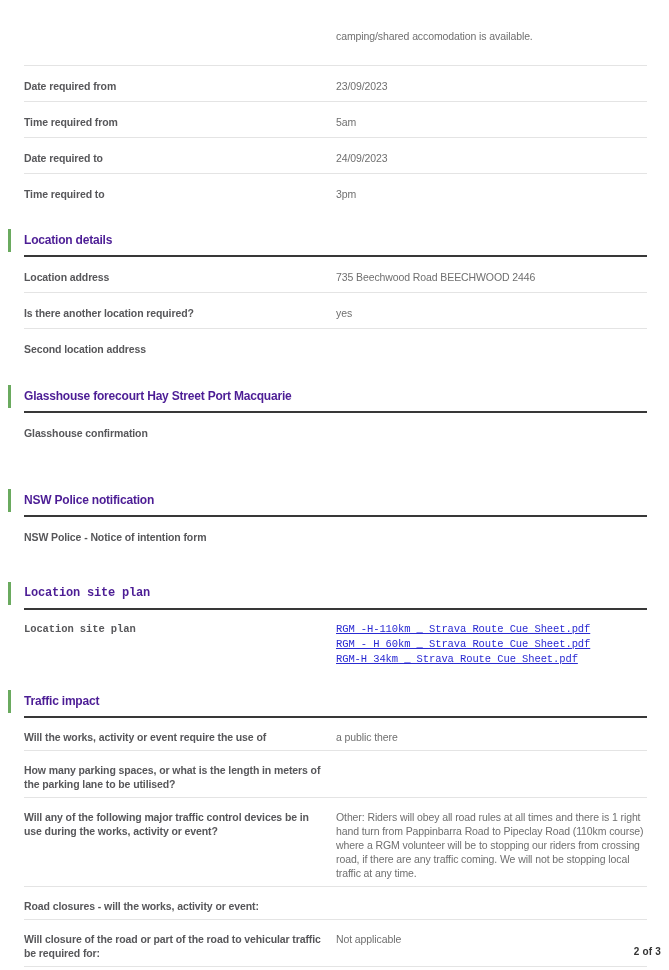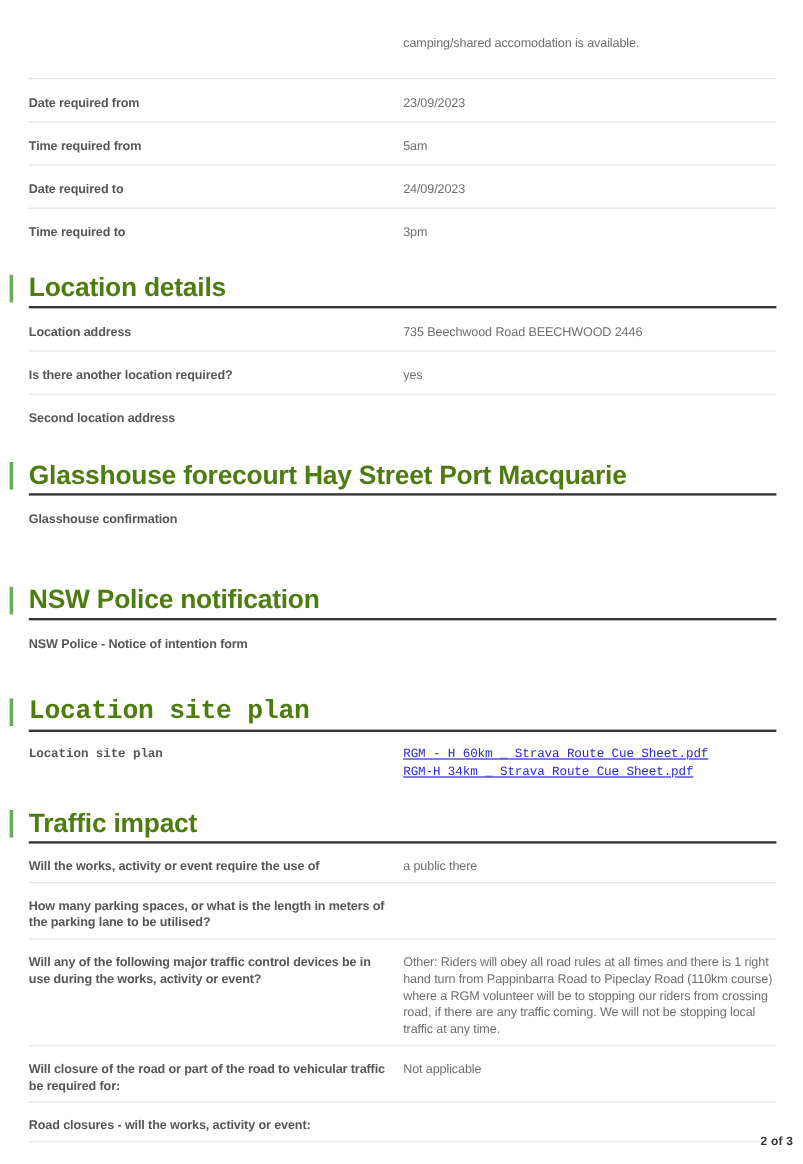--- a/index.html
+++ b/index.html
@@ -33,21 +33,21 @@
   .cont-row{padding:29px 0 22px 0;}
 
   
   .section-head{
     position:relative;border-bottom:2px solid var(--heading_rule);padding-bottom:3px;
   }
   .section-head .accent-bar{
     position:absolute;left:-16px;top:1px;width:3px;height:23px;background:var(--accent);
   }
   .section-head h2{
-    margin:0;font-size:22px;line-height:24px;font-weight:bold;color:#4d7c0f;letter-spacing:-0.2px;
+    margin:0;font-size:12px;line-height:24px;font-weight:bold;color:#4c1d95;letter-spacing:-0.2px;
   }
   .sec-location{margin-top:19px;}
   .sec-glasshouse{margin-top:20px;}
   .sec-police{margin-top:40px;}
   .sec-siteplan{margin-top:29px;font-family:Liberation Mono, monospace;}
   .sec-traffic{margin-top:16px;}
 
   .traffic-row{padding:12px 0 6px 0;border-bottom:1px solid var(--divider);}
 
   .links-row{padding:12px 0 6px 0;}
@@ -133,20 +133,21 @@
     </section>
 
     <section class="sec-siteplan">
       <div class="section-head">
         <span class="accent-bar"></span>
         <h2>Location site plan</h2>
       </div>
       <div class="row links-row">
         <div class="row-label">Location site plan</div>
         <div class="row-value link-list">
+          <a href="#">RGM -H-110km _ Strava Route Cue Sheet.pdf</a>
           <a href="#">RGM - H 60km _ Strava Route Cue Sheet.pdf</a>
           <a href="#">RGM-H 34km _ Strava Route Cue Sheet.pdf</a>
         </div>
       </div>
     </section>
 
     <section class="sec-traffic">
       <div class="section-head">
         <span class="accent-bar"></span>
         <h2>Traffic impact</h2>
@@ -157,25 +158,25 @@
       </div>
       <div class="row traffic-row">
         <div class="row-label">How many parking spaces, or what is the length in meters of the parking lane to be utilised?</div>
         <div class="row-value"></div>
       </div>
       <div class="row traffic-row">
         <div class="row-label">Will any of the following major traffic control devices be in use during the works, activity or event?</div>
         <div class="row-value">Other: Riders will obey all road rules at all times and there is 1 right hand turn from Pappinbarra Road to Pipeclay Road (110km course) where a RGM volunteer will be to stopping our riders from crossing road, if there are any traffic coming. We will not be stopping local traffic at any time.</div>
       </div>
       <div class="row traffic-row">
+        <div class="row-label">Road closures - will the works, activity or event:</div>
+        <div class="row-value"></div>
+      </div>
+      <div class="row traffic-row">
         <div class="row-label">Will closure of the road or part of the road to vehicular traffic be required for:</div>
         <div class="row-value">Not applicable</div>
-      </div>
-      <div class="row traffic-row">
-        <div class="row-label">Road closures - will the works, activity or event:</div>
-        <div class="row-value"></div>
       </div>
     </section>
 
   </div>
 
   <div class="footer">2 of 3</div>
 </div>
 
 </body></html>

